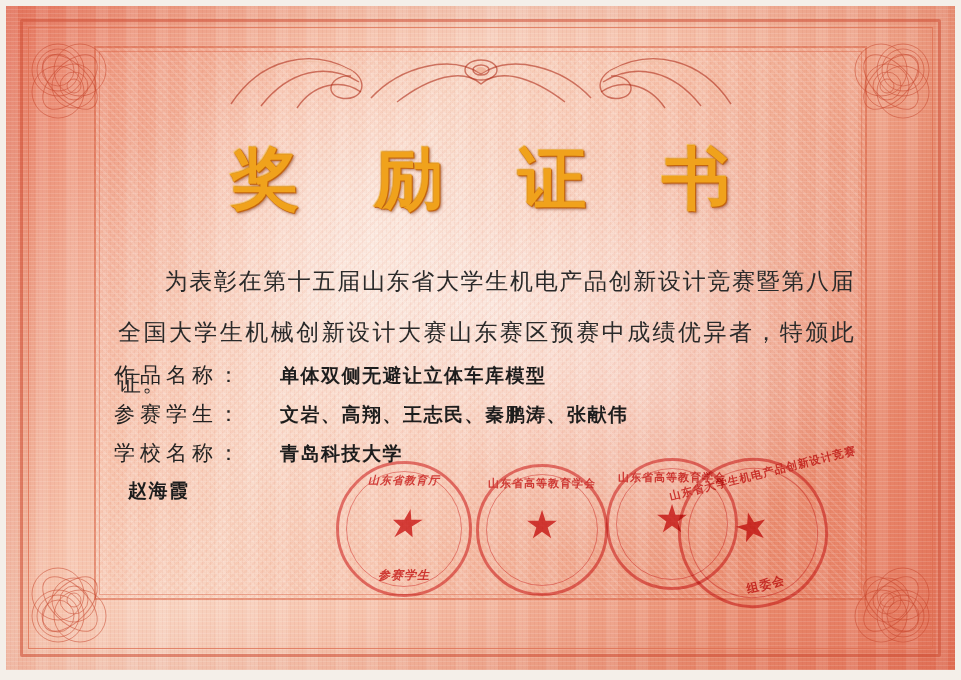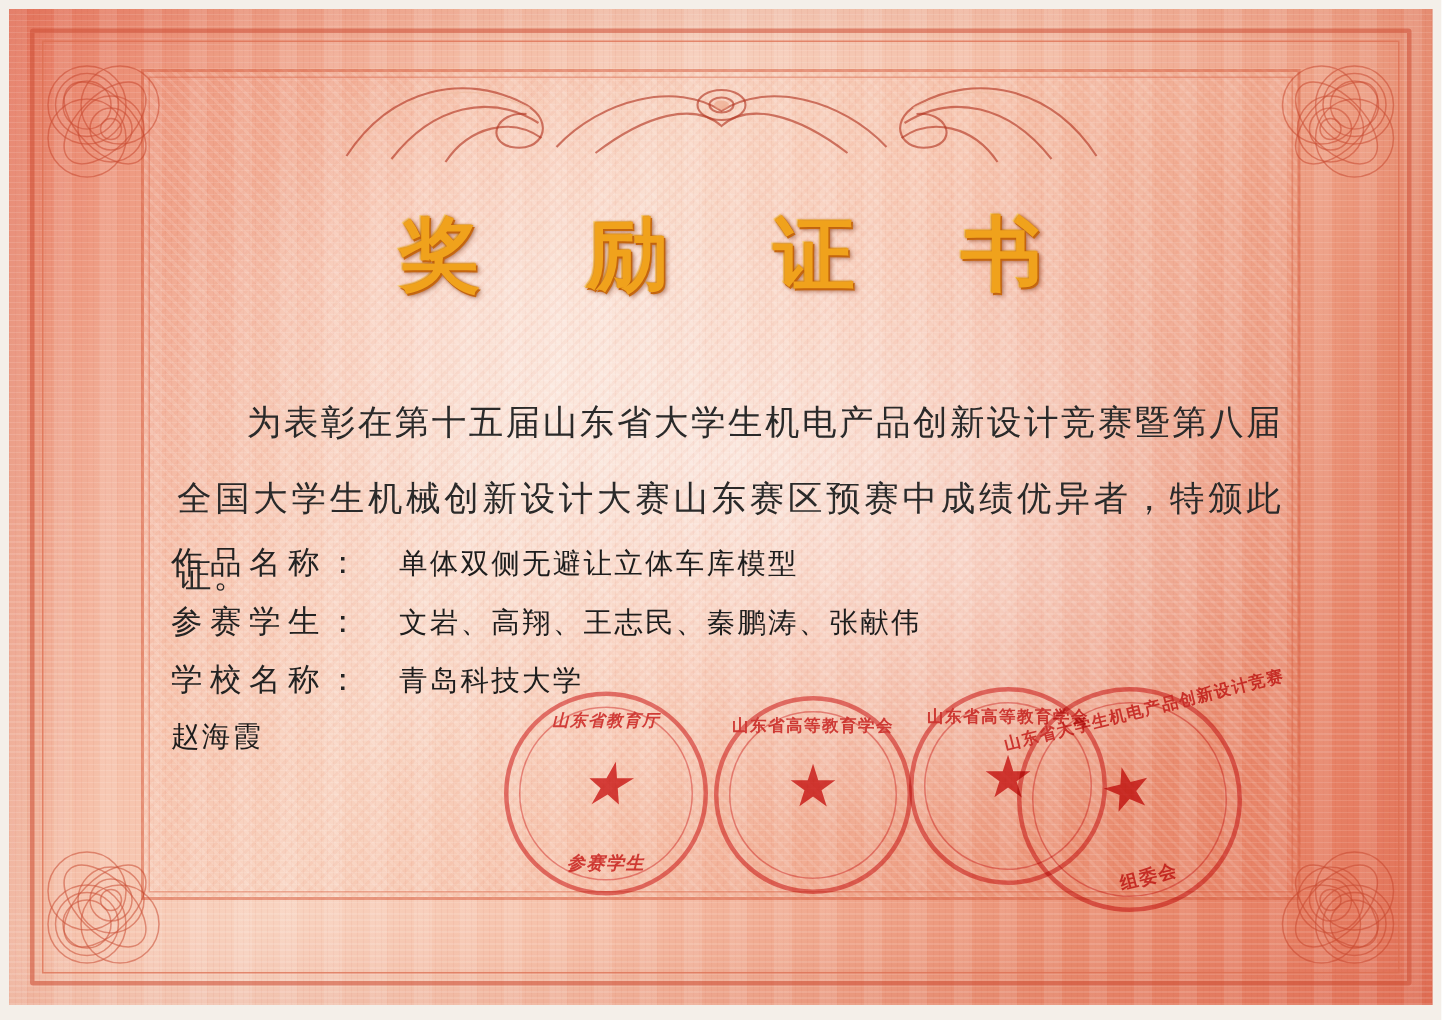--- a/index.html
+++ b/index.html
@@ -106,21 +106,21 @@
     pointer-events: none;
   }
 
   
   .title {
     position: absolute;
     left: 0; right: 0;
     top: 128px;
     text-align: center;
     font-family: "DejaVu Serif", "Liberation Serif", serif;
-    font-size: 54px;
+    font-size: 68px;
     font-weight: bold;
     letter-spacing: 26px;
     text-indent: 26px;
     color: #f0a21c;
     text-shadow:
       0 0 2px #b4560c,
       1px 1px 0 #c96a12,
       2px 2px 3px rgba(120,40,8,0.55),
       -1px -1px 0 #ffd978;
     white-space: nowrap;
@@ -158,21 +158,22 @@
     font-size: 21px;
     letter-spacing: 5px;
     color: #232323;
     white-space: nowrap;
   }
   .field-value {
     font-size: 19px;
     letter-spacing: 1.5px;
     color: #1d1d1d;
     font-family: "Liberation Sans", "DejaVu Sans", sans-serif;
-    font-weight: normal;
+    font-weight: bold;
+    margin-left: 14px;
   }
 
   
   .date {
     position: absolute;
     right: 128px;
     bottom: 118px;
     font-size: 20px;
     letter-spacing: 2px;
     color: #1f1f1f;

